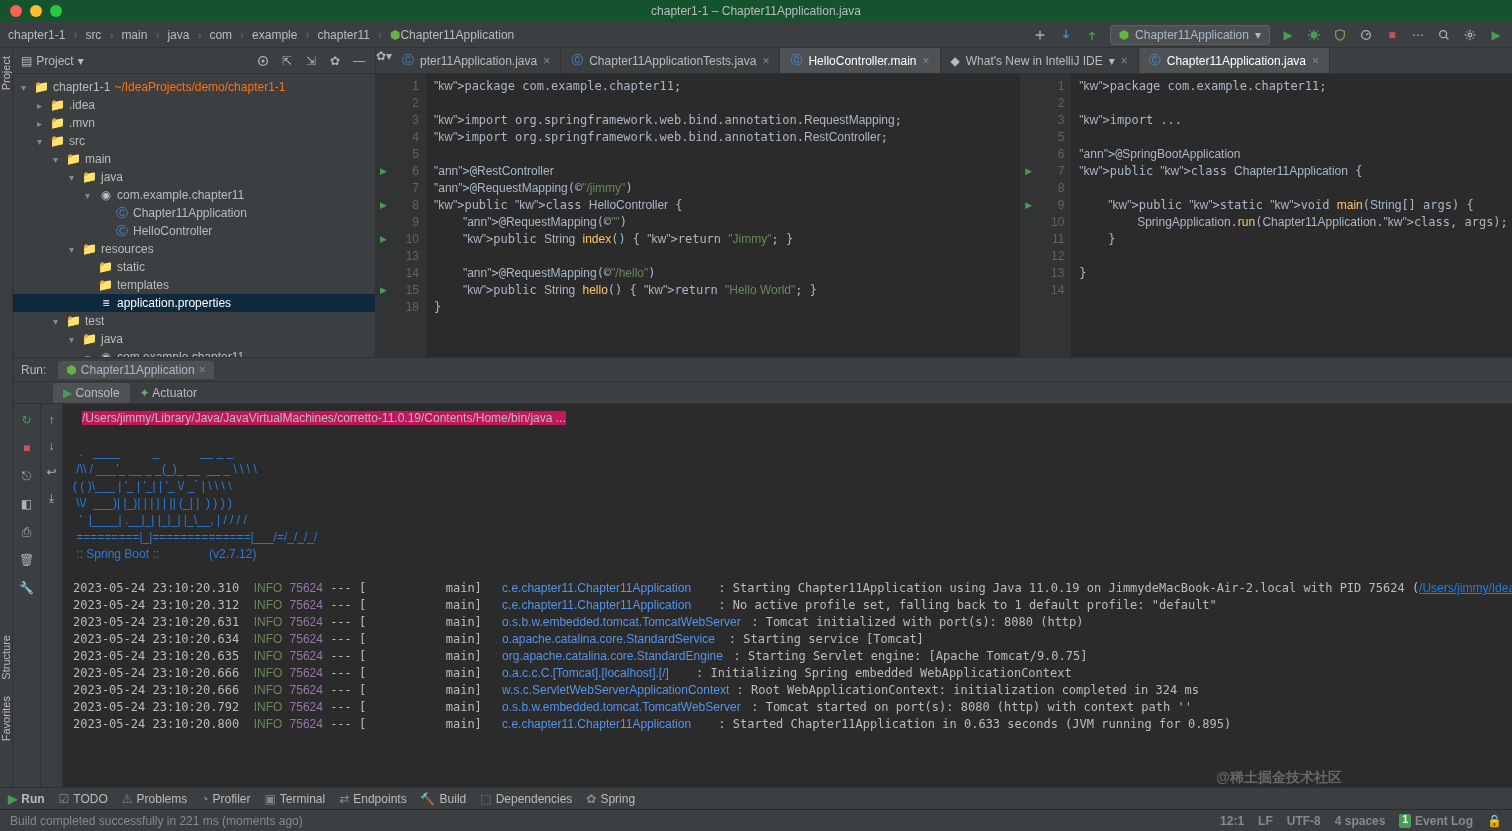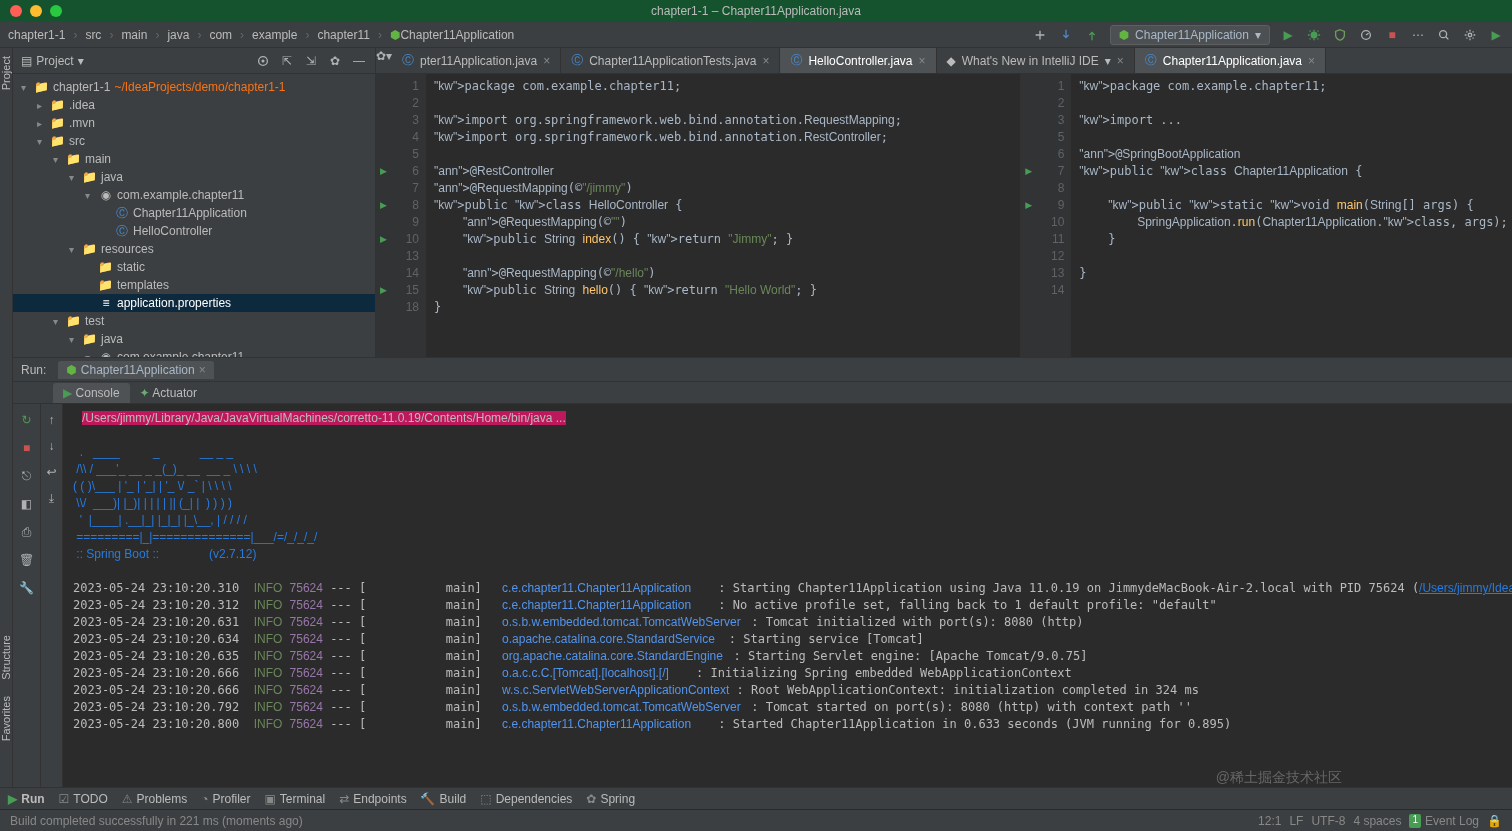--- a/index.html
+++ b/index.html
@@ -53,21 +53,21 @@
 .run-subtab{padding:3px 10px;color:#bbb;cursor:pointer;}
 .run-subtab.active{background:#4e5254;border-radius:3px 3px 0 0;}
 .console-area{flex:1;display:flex;}
 .console-tools{width:28px;background:#3c3f41;border-right:1px solid #323232;display:flex;flex-direction:column;align-items:center;gap:12px;padding-top:8px;}
 .console{flex:1;background:#2b2b2b;font-family:Menlo,Consolas,monospace;font-size:12px;line-height:17px;padding:6px 10px;overflow:auto;color:#bbb;}
 .console .hl{background:#be185d;margin-left:9px;}
 .console .info{color:#6a8759;}.console .pid{color:#9876aa;text-align:right;}.console .cl{color:#5394ec;margin-left:13px;}.console .cy{color:#287bde;}
 .bottombar{height:22px;background:#3c3f41;border-top:1px solid #323232;display:flex;align-items:center;padding:0 8px;gap:14px;}
 .bottombar .btab{display:flex;align-items:center;gap:4px;color:#bbb;cursor:pointer;}
 .statusbar{height:22px;background:#3c3f41;border-top:1px solid #2a2a2a;display:flex;align-items:center;justify-content:space-between;padding:0 10px;color:#888;font-size:11px;}
-.statusbar .sright{display:flex;gap:8px;align-items:flex-end;}
+.statusbar .sright{display:flex;gap:14px;align-items:flex-end;font-weight:bold;}
 svg{width:14px;height:14px;stroke:currentColor;fill:none;stroke-width:1.5;}
 </style>
 </head>
 <body>
 
 <div class="titlebar">
   <div class="traffic">
     <span class="tl-close"></span>
     <span class="tl-min"></span>
     <span class="tl-max"></span>
@@ -274,21 +274,21 @@
               <span>pter11Application.java</span>
               <span class="close">×</span>
             </div>
             <div class="tab">
               <span style="color:#4a88c7">Ⓒ</span>
               <span>Chapter11ApplicationTests.java</span>
               <span class="close">×</span>
             </div>
             <div class="tab active">
               <span style="color:#4a88c7">Ⓒ</span>
-              <span>HelloController.java</span>
+              <span>HelloController.main</span>
               <span class="close">×</span>
             </div>
             <div class="tab">
               <span style="color:#bbb">◆</span>
               <span>What's New in IntelliJ IDE</span>
               <span>▾</span>
               <span class="close">×</span>
             </div>
             <div class="tab active">
               <span style="color:#4a88c7">Ⓒ</span>

